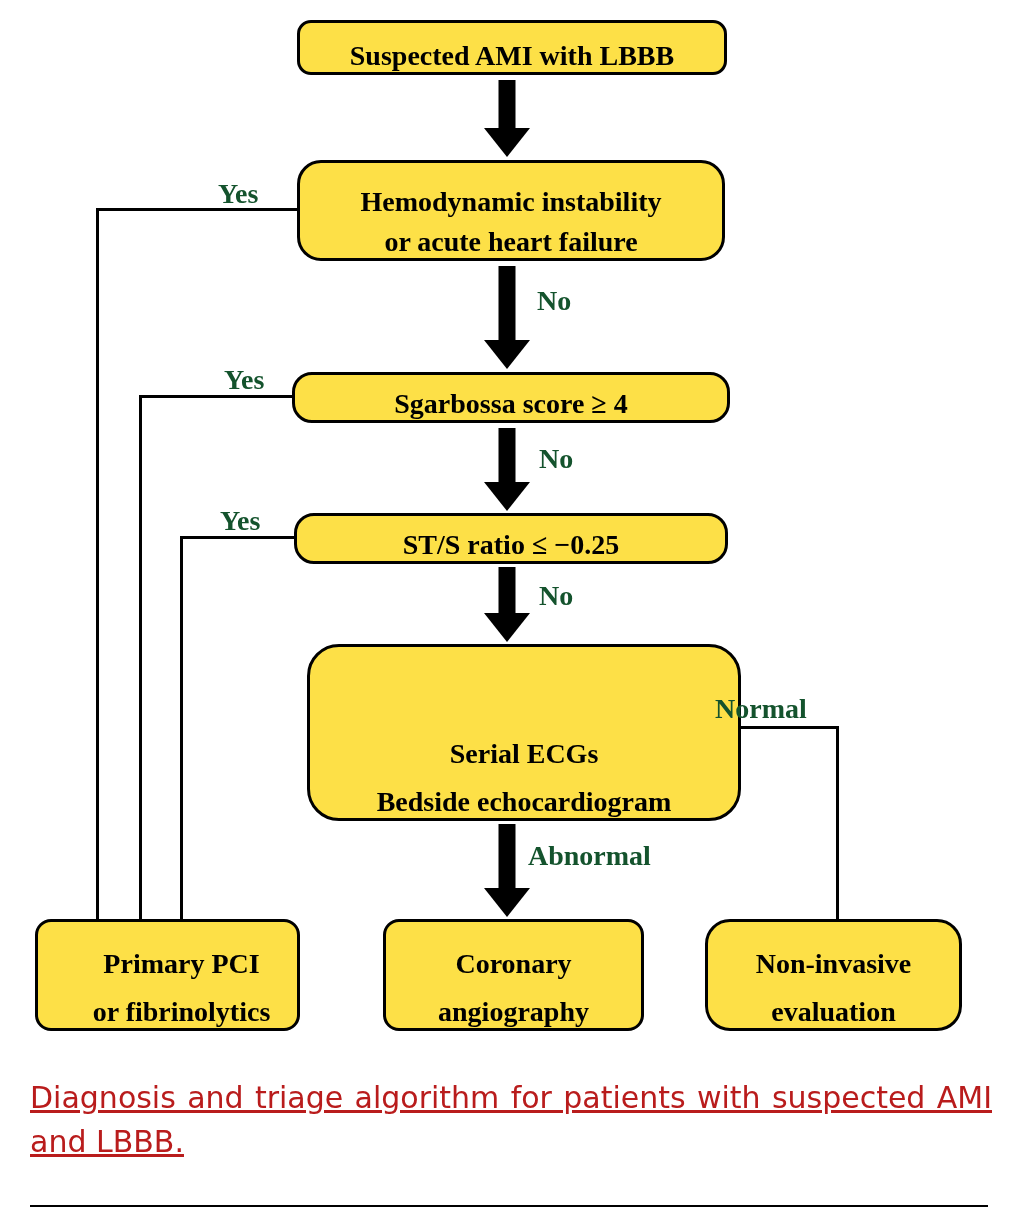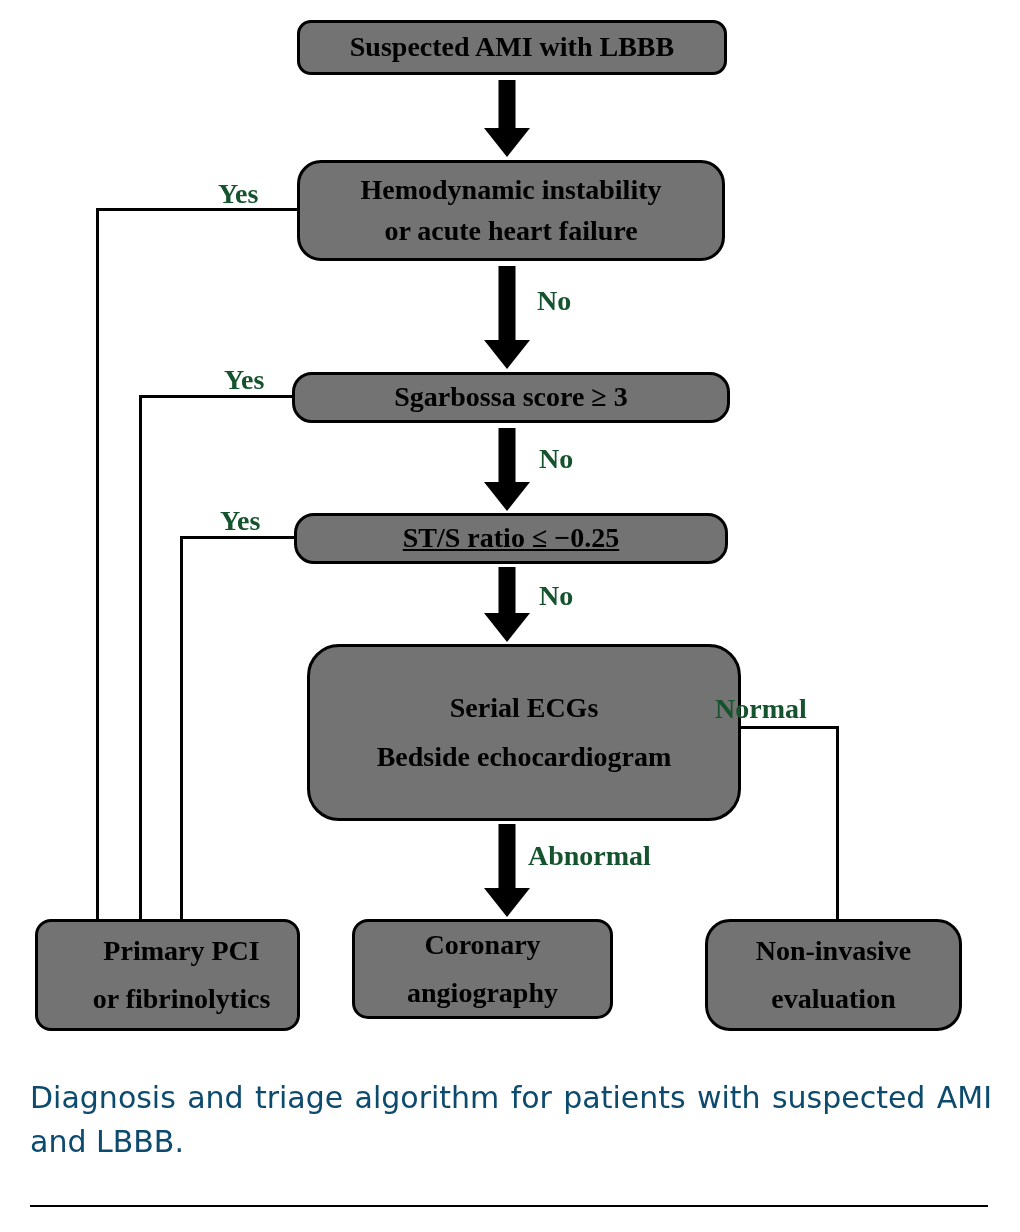--- a/index.html
+++ b/index.html
@@ -7,26 +7,26 @@
   .canvas {
     position: relative;
     width: 1020px;
     height: 1232px;
     background: #ffffff;
     font-family: "Liberation Serif", serif;
     overflow: hidden;
   }
   .node {
     position: absolute;
-    background: #737373;
+    background: #fde047;
     border: 3px solid #000000;
     display: flex;
     flex-direction: column;
     align-items: center;
-    justify-content: center;
+    justify-content: flex-end;
     font-weight: 700;
     font-size: 28px;
     color: #000000;
     text-align: center;
     z-index: 2;
     line-height: 1.15;
   }
   .node .nline { white-space: nowrap; }
   .gap10 { row-gap: 8px; }
   .gap12 { row-gap: 16px; }
@@ -67,23 +67,24 @@
     border-right: 23px solid transparent;
     border-top: 29px solid #000000;
   }
   .caption {
     position: absolute;
     left: 30px;
     top: 1076px;
     width: 962px;
     font-family: "DejaVu Sans", sans-serif;
     font-size: 30px;
-    color: #0c4a6e;
+    color: #b91c1c;
     line-height: 1.45;
     z-index: 2;
+    text-decoration: underline;
   }
   .caption .cline1 {
     text-align: justify;
     text-align-last: justify;
   }
   .caption .cline2 {
     text-align: left;
   }
   .bottom-rule {
     position: absolute;
@@ -151,38 +152,38 @@
   <div class="node" style="left:297px; top:20px; width:430px; height:55px; border-radius:14px;">
     <div class="nline">Suspected AMI with LBBB</div>
   </div>
 
   <div class="node gap10" style="left:297px; top:160px; width:428px; height:101px; border-radius:24px;">
     <div class="nline">Hemodynamic instability</div>
     <div class="nline">or acute heart failure</div>
   </div>
 
   <div class="node" style="left:292px; top:372px; width:438px; height:51px; border-radius:20px;">
-    <div class="nline">Sgarbossa score ≥ 3</div>
+    <div class="nline">Sgarbossa score ≥ 4</div>
   </div>
 
-  <div class="node" style="left:294px; top:513px; width:434px; height:51px; border-radius:20px;text-decoration:underline;">
+  <div class="node" style="left:294px; top:513px; width:434px; height:51px; border-radius:20px;">
     <div class="nline">ST/S ratio ≤ −0.25</div>
   </div>
 
   <div class="node gap12" style="left:307px; top:644px; width:434px; height:177px; border-radius:32px;">
     <div class="nline">Serial ECGs</div>
     <div class="nline">Bedside echocardiogram</div>
   </div>
 
   <div class="node gap12" style="left:35px; top:919px; width:265px; height:112px; border-radius:16px;padding-left:28px;">
     <div class="nline">Primary PCI</div>
     <div class="nline">or fibrinolytics</div>
   </div>
 
-  <div class="node gap12" style="left:352px; top:919px; width:261px; height:100px; border-radius:16px;">
+  <div class="node gap12" style="left:383px; top:919px; width:261px; height:112px; border-radius:16px;">
     <div class="nline">Coronary</div>
     <div class="nline">angiography</div>
   </div>
 
   <div class="node gap12" style="left:705px; top:919px; width:257px; height:112px; border-radius:25px;">
     <div class="nline">Non-invasive</div>
     <div class="nline">evaluation</div>
   </div>
 
   <div class="caption">

